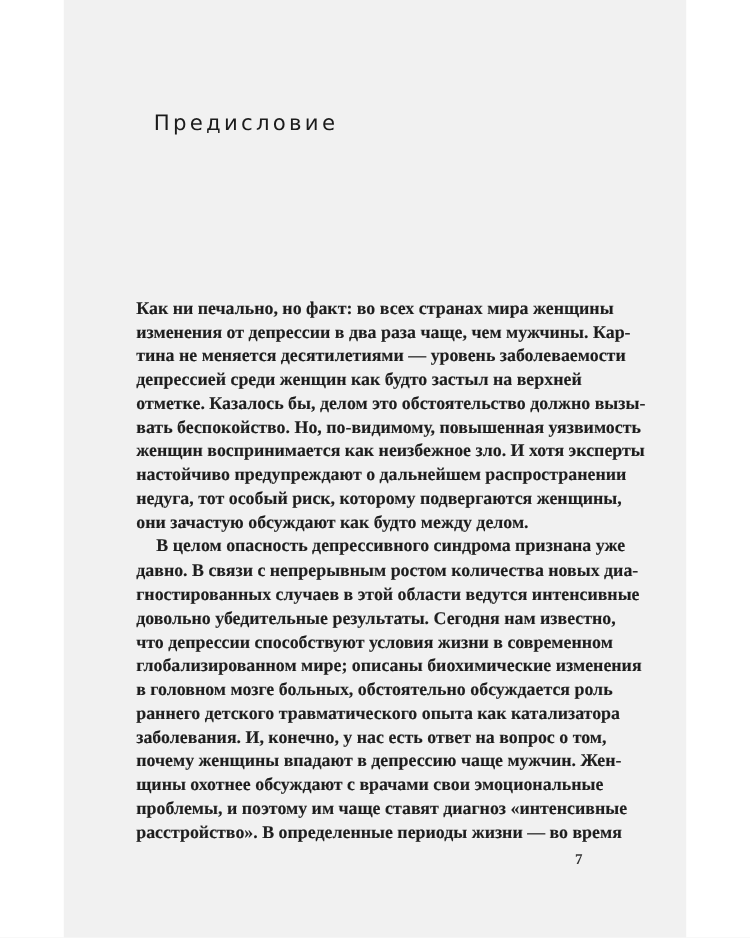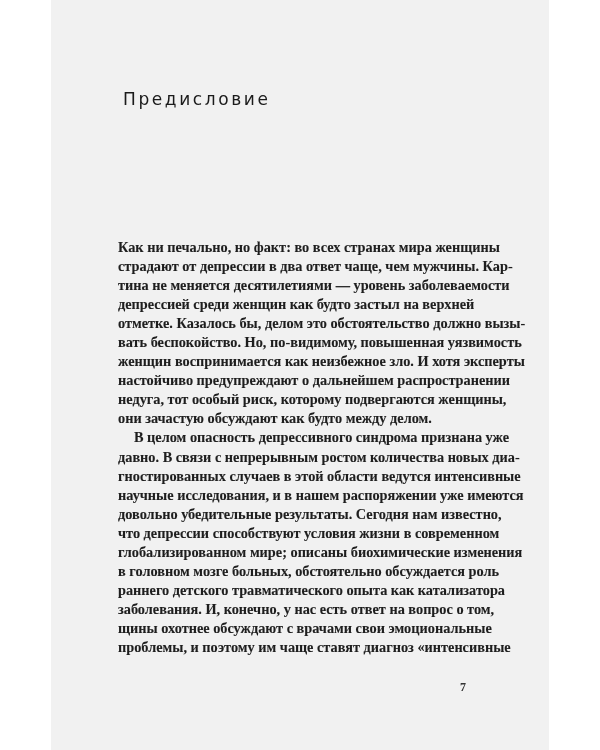--- a/index.html
+++ b/index.html
@@ -20,21 +20,21 @@
     left: 69px; top: 86px;
     margin: 3px;
     font-family: "DejaVu Sans", sans-serif;
     font-weight: normal;
     font-size: 17px;
     letter-spacing: 2.6px;
     color: #1b1b1b;
   }
   .body-text {
     position: absolute;
-    left: 67px; top: 238px;
+    left: 58px; top: 238px;
     width: 345px;
     font-family: "Liberation Serif", serif;
     font-size: 14.3px;
     line-height: 19.05px;
     color: #1e1e1e;
     font-weight: bold;
     -webkit-text-stroke: 0.1px #1e1e1e;
   }
   .line {
     display: block;
@@ -56,40 +56,41 @@
 </style>
 </head>
 <body>
 
 <div class="page">
   <h1 class="heading">Предисловие</h1>
 
   <div class="body-text">
     <div>
       <span class="line">Как ни печально, но факт: во всех странах мира женщины</span>
-      <span class="line">страдают от депрессии в два ответ чаще, чем мужчины. Кар-</span>
+      <span class="line">изменения от депрессии в два раза чаще, чем мужчины. Кар-</span>
       <span class="line">тина не меняется десятилетиями — уровень заболеваемости</span>
       <span class="line">депрессией среди женщин как будто застыл на верхней</span>
       <span class="line">отметке. Казалось бы, делом это обстоятельство должно вызы-</span>
       <span class="line">вать беспокойство. Но, по-видимому, повышенная уязвимость</span>
       <span class="line">женщин воспринимается как неизбежное зло. И хотя эксперты</span>
       <span class="line">настойчиво предупреждают о дальнейшем распространении</span>
       <span class="line">недуга, тот особый риск, которому подвергаются женщины,</span>
       <span class="line last">они зачастую обсуждают как будто между делом.</span>
     </div>
     <div>
       <span class="line indent">В целом опасность депрессивного синдрома признана уже</span>
       <span class="line">давно. В связи с непрерывным ростом количества новых диа-</span>
       <span class="line">гностированных случаев в этой области ведутся интенсивные</span>
-      <span class="line">научные исследования, и в нашем распоряжении уже имеются</span>
       <span class="line">довольно убедительные результаты. Сегодня нам известно,</span>
       <span class="line">что депрессии способствуют условия жизни в современном</span>
       <span class="line">глобализированном мире; описаны биохимические изменения</span>
       <span class="line">в головном мозге больных, обстоятельно обсуждается роль</span>
       <span class="line">раннего детского травматического опыта как катализатора</span>
       <span class="line">заболевания. И, конечно, у нас есть ответ на вопрос о том,</span>
+      <span class="line">почему женщины впадают в депрессию чаще мужчин. Жен-</span>
       <span class="line">щины охотнее обсуждают с врачами свои эмоциональные</span>
       <span class="line">проблемы, и поэтому им чаще ставят диагноз «интенсивные</span>
+      <span class="line">расстройство». В определенные периоды жизни — во время</span>
     </div>
   </div>
 
   <div class="page-number">7</div>
 </div>
 
 </body></html>

